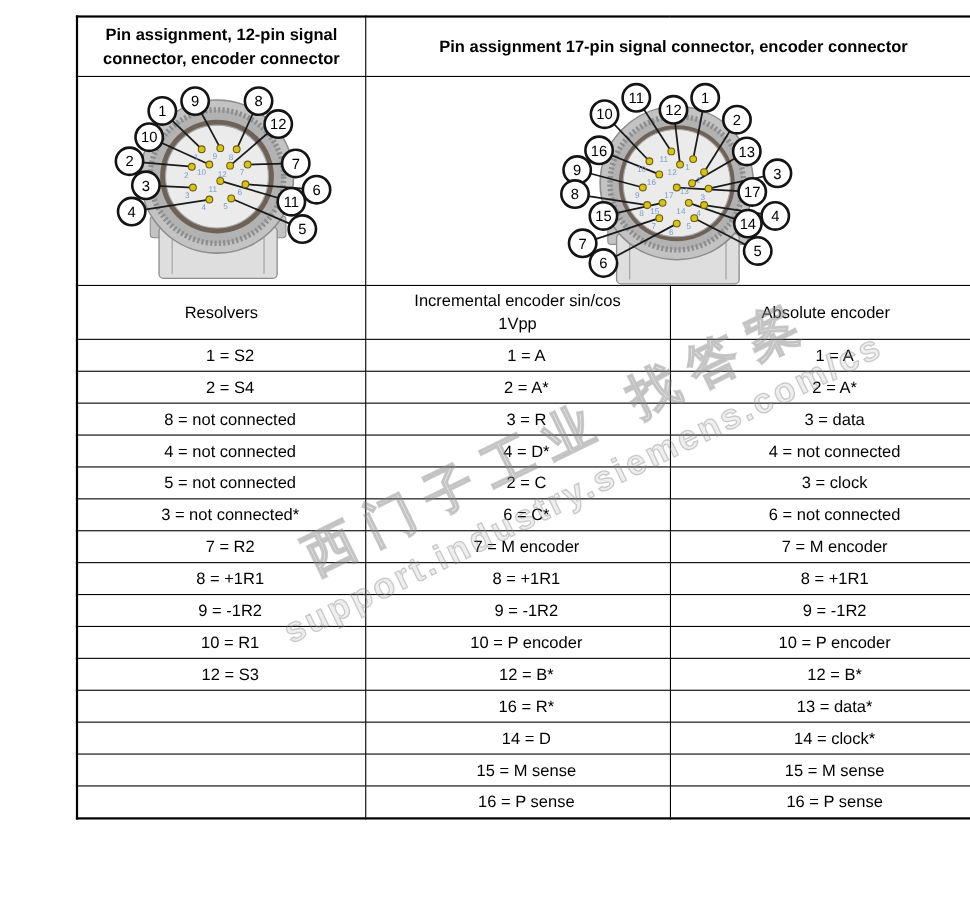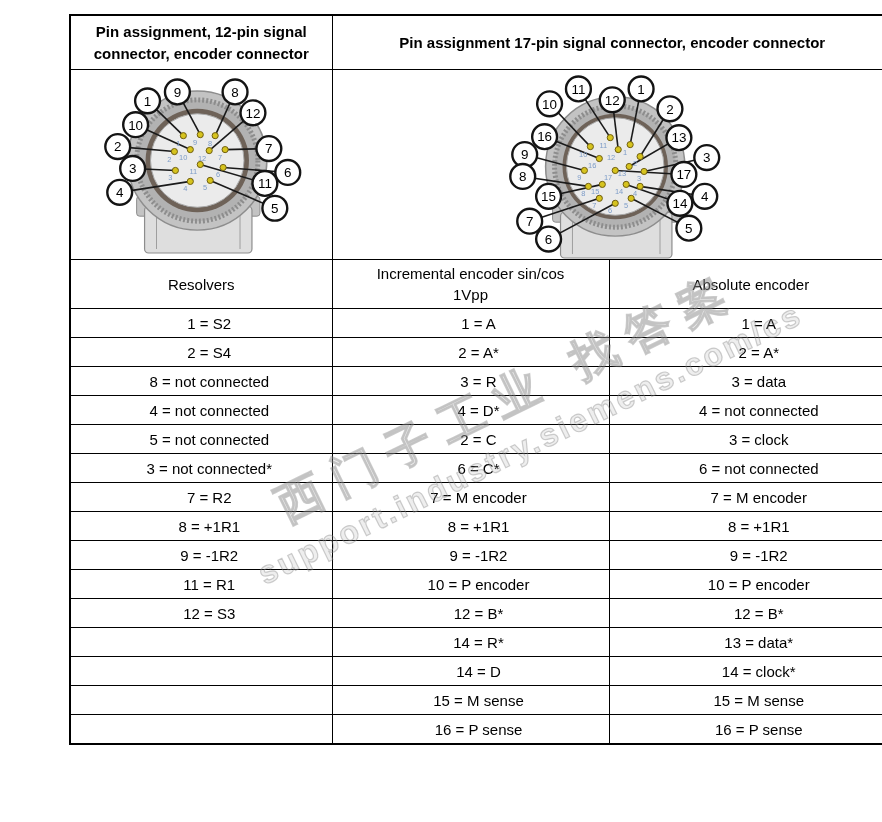--- a/index.html
+++ b/index.html
@@ -296,32 +296,32 @@
           <td>8 = +1R1</td>
           <td>8 = +1R1</td>
           <td>8 = +1R1</td>
         </tr>
         <tr>
           <td>9 = -1R2</td>
           <td>9 = -1R2</td>
           <td>9 = -1R2</td>
         </tr>
         <tr>
-          <td>11 = R1</td>
+          <td>10 = R1</td>
           <td>10 = P encoder</td>
           <td>10 = P encoder</td>
         </tr>
         <tr>
           <td>12 = S3</td>
           <td>12 = B*</td>
           <td>12 = B*</td>
         </tr>
         <tr>
           <td></td>
-          <td>14 = R*</td>
+          <td>16 = R*</td>
           <td>13 = data*</td>
         </tr>
         <tr>
           <td></td>
           <td>14 = D</td>
           <td>14 = clock*</td>
         </tr>
         <tr>
           <td></td>
           <td>15 = M sense</td>

